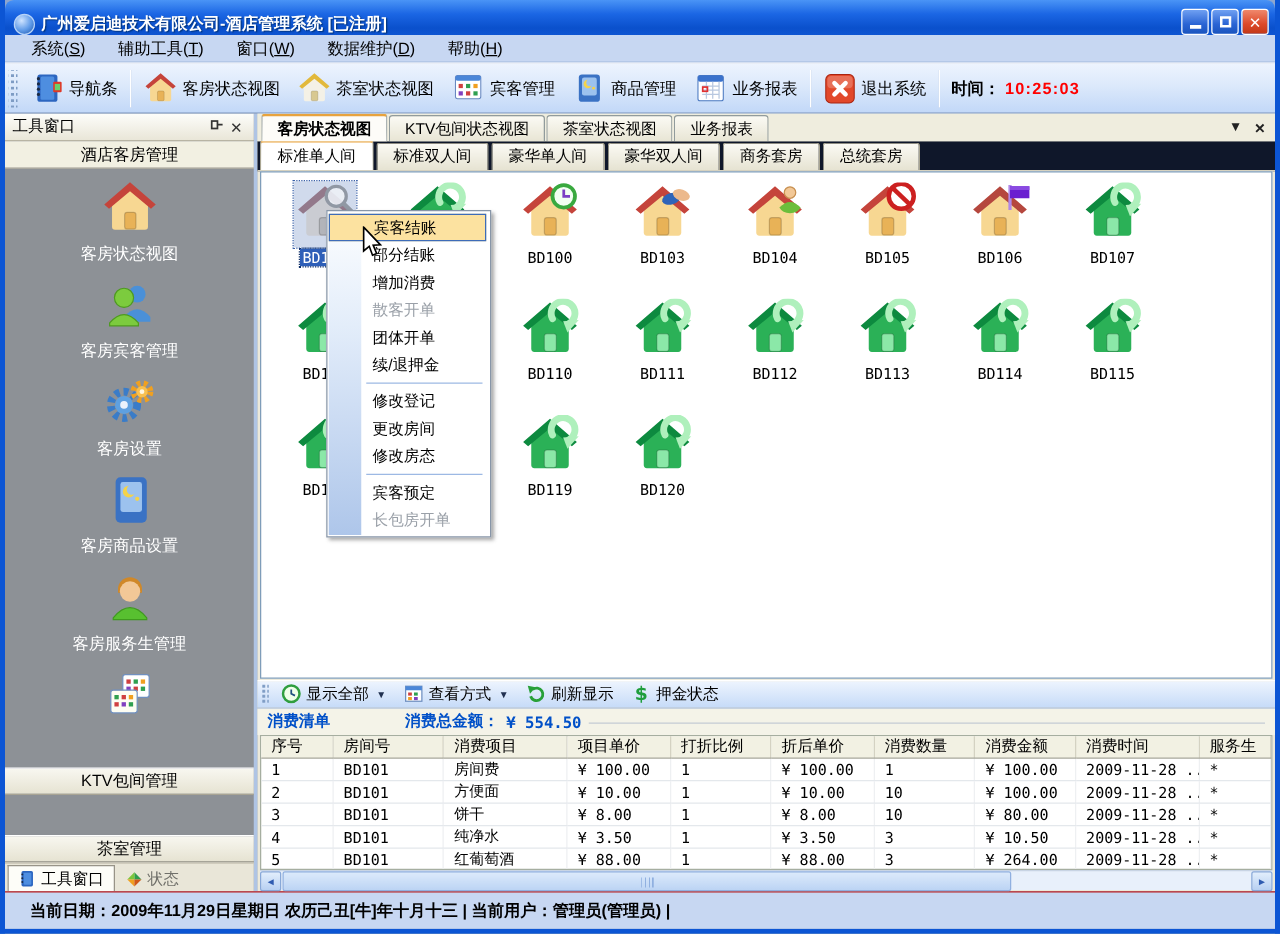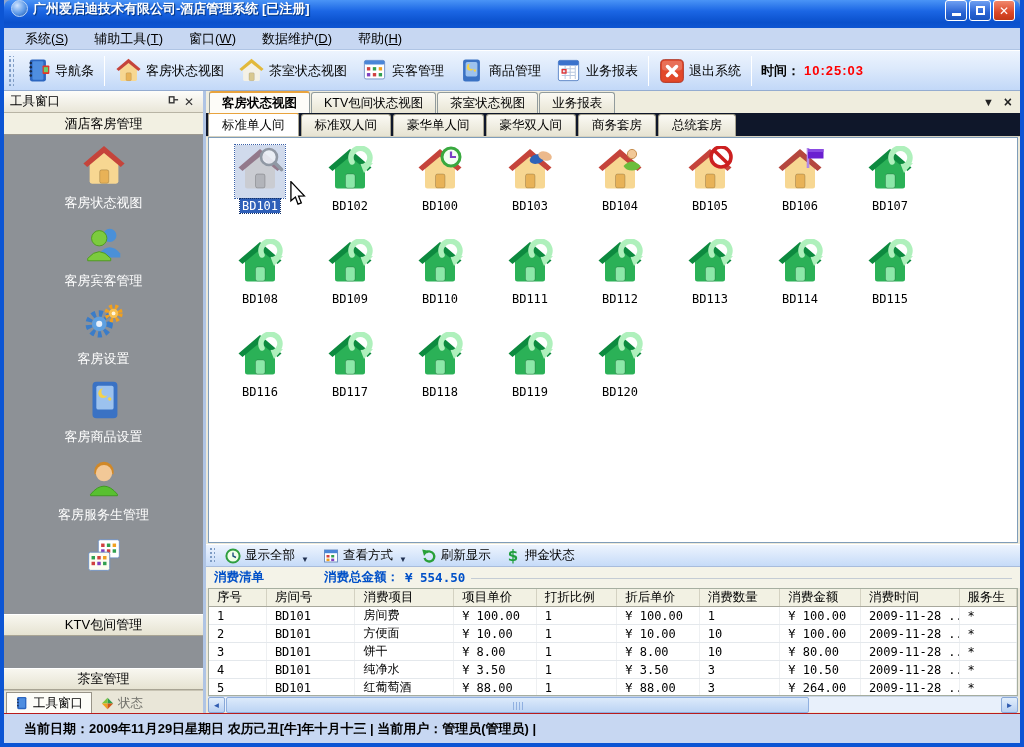--- a/index.html
+++ b/index.html
@@ -3,21 +3,21 @@
 <meta charset="utf-8">
 <style>
   html,body{margin:0;padding:0;background:#3A6EA5;}
   *{box-sizing:border-box;}
   body{font-family:"Liberation Sans","DejaVu Sans",sans-serif;font-size:13px;color:#000;width:1024px;height:747px;overflow:hidden;}
   .mono{font-family:"DejaVu Sans Mono",monospace;}
 
   .window{width:1024px;height:747px;border-left:4px solid #0C55D4;border-right:4px solid #0C55D4;border-bottom:4px solid #0C55D4;display:flex;flex-direction:column;background:#8EA6CE;}
 
   
-  .titlebar{height:28px;background:linear-gradient(180deg,#4A94F6 0%,#1B66E4 40%,#0A50CC 80%,#0E55D2 100%);border-radius:7px 7px 0 0;display:flex;align-items:flex-start;padding:0 5px;flex:0 0 auto;}
+  .titlebar{height:28px;background:linear-gradient(180deg,#4A94F6 0%,#1B66E4 40%,#0A50CC 80%,#0E55D2 100%);border-radius:7px 7px 0 0;display:flex;align-items:flex-end;padding:0 5px;flex:0 0 auto;}
   .title-ico{width:17px;height:17px;border-radius:50%;background:radial-gradient(circle at 35% 30%,#CFE4FF,#5E9AE8 55%,#1D55A8);border:1px solid #B8D4F8;margin:0 5px 0 2px;flex:0 0 auto;}
   .title-text{color:#fff;font-weight:bold;font-size:13px;text-shadow:1px 1px 1px #00337A;flex:1;white-space:nowrap;overflow:hidden;}
   .winbtns{display:flex;gap:2px;}
   .winbtn{width:22px;height:21px;border-radius:3px;border:1px solid #fff;display:flex;align-items:center;justify-content:center;color:#fff;font-weight:bold;font-size:12px;background:linear-gradient(180deg,#6FA0F2,#2A64D4 60%,#1A54BE);}
   .winbtn.close{background:linear-gradient(180deg,#F0886C,#DC4828 60%,#C23818);}
   .winbtn .minbar{width:9px;height:3px;background:#fff;margin-top:8px;}
   .winbtn .maxbox{width:9px;height:9px;border:2px solid #fff;}
 
   
   .menubar{height:22px;background:#C7D7F2;display:flex;align-items:center;padding-left:8px;border-bottom:1px solid #AFC4E4;flex:0 0 auto;}
@@ -74,21 +74,21 @@
   .ctx .strip{position:absolute;left:1px;top:1px;bottom:1px;width:26px;background:linear-gradient(180deg,#FDFEFF 0%,#E3EDFA 35%,#AEC6EA 100%);}
   .ctx-item{position:relative;height:22px;line-height:22px;padding-left:36px;font-size:12.5px;white-space:nowrap;cursor:default;}
   .ctx-item.hl{background:#FCE2A0;border:1px solid #3E6CB8;line-height:20px;margin:0 1px 0 1px;padding-left:35px;}
   .ctx-item.dis{color:#9AA0A8;}
   .ctx-sep{height:1px;background:#9DB9E4;margin:3px 4px 3px 31px;position:relative;}
   .cursor{position:absolute;left:80px;top:43px;z-index:20;}
 
   
   .dtoolbar{height:23px;background:linear-gradient(180deg,#EDF4FE,#C6DBF8);border-top:1px solid #FFF;border-bottom:1px solid #A8BCDC;display:flex;align-items:center;flex:0 0 auto;margin-top:1px;}
   .dgrip{width:6px;height:16px;margin:0 3px;background-image:radial-gradient(circle,#7E9CC4 1.1px,transparent 1.3px);background-size:4px 4px;}
-  .dt-item{display:flex;align-items:flex-end;gap:4px;padding:0 7px;font-size:12.5px;white-space:nowrap;cursor:default;}
+  .dt-item{display:flex;align-items:center;gap:4px;padding:0 7px;font-size:12.5px;white-space:nowrap;cursor:default;}
   .dt-item .arr{font-size:8px;color:#203050;margin-left:2px;}
 
   
   .summary{height:21px;background:#F4F3E8;display:flex;align-items:center;padding:0 8px;color:#0050C8;font-weight:bold;font-size:12.5px;flex:0 0 auto;gap:6px;}
   .summary .gline{height:1px;background:#C4CCD4;flex:1;margin-top:2px;}
   .summary .sp{width:48px;}
 
   
   .tablewrap{margin:0 2px;background:#FFF;border:1px solid #A6AEA0;flex:0 0 auto;}
   table.grid{border-collapse:collapse;table-layout:fixed;width:100%;}
@@ -553,43 +553,51 @@
               <div class="rlbl">BD117</div>
             </div>
             <div class="room">
               <div class="ricow"><svg width="48" height="48" viewBox="0 0 48 48">
 <path d="M9 21 L24 9 L39 21 L39 40 Q39 42.5 36.5 42.5 L11.5 42.5 Q9 42.5 9 40 Z" fill="#2BB157"></path>
 <polygon points="24,3 45.5,21.5 41.5,25 24,10.5 6.5,25 2.5,21.5" fill="#0D8A3F"></polygon>
 <rect x="19.5" y="28" width="9.5" height="14" rx="2" fill="#8BE8A8" stroke="rgba(0,0,0,0.18)"></rect>
                   <path d="M26 16 a9.5 9.5 0 1 1 13 4" stroke="#AFF0BC" stroke-width="5.5" fill="none" stroke-linecap="round"></path>
                   <polygon points="34.5,18 47,17 38,27" fill="#AFF0BC"></polygon>
                 </svg></div>
-              <div class="rlbl">BD118</div>
-            </div>
-            <div class="room">
-              <div class="ricow"><svg width="48" height="48" viewBox="0 0 48 48">
-<path d="M9 21 L24 9 L39 21 L39 40 Q39 42.5 36.5 42.5 L11.5 42.5 Q9 42.5 9 40 Z" fill="#2BB157"></path>
-<polygon points="24,3 45.5,21.5 41.5,25 24,10.5 6.5,25 2.5,21.5" fill="#0D8A3F"></polygon>
-<rect x="19.5" y="28" width="9.5" height="14" rx="2" fill="#8BE8A8" stroke="rgba(0,0,0,0.18)"></rect>
-                  <path d="M26 16 a9.5 9.5 0 1 1 13 4" stroke="#AFF0BC" stroke-width="5.5" fill="none" stroke-linecap="round"></path>
-                  <polygon points="34.5,18 47,17 38,27" fill="#AFF0BC"></polygon>
-                </svg></div>
               <div class="rlbl">BD119</div>
             </div>
             <div class="room">
               <div class="ricow"><svg width="48" height="48" viewBox="0 0 48 48">
 <path d="M9 21 L24 9 L39 21 L39 40 Q39 42.5 36.5 42.5 L11.5 42.5 Q9 42.5 9 40 Z" fill="#2BB157"></path>
 <polygon points="24,3 45.5,21.5 41.5,25 24,10.5 6.5,25 2.5,21.5" fill="#0D8A3F"></polygon>
 <rect x="19.5" y="28" width="9.5" height="14" rx="2" fill="#8BE8A8" stroke="rgba(0,0,0,0.18)"></rect>
                   <path d="M26 16 a9.5 9.5 0 1 1 13 4" stroke="#AFF0BC" stroke-width="5.5" fill="none" stroke-linecap="round"></path>
                   <polygon points="34.5,18 47,17 38,27" fill="#AFF0BC"></polygon>
                 </svg></div>
               <div class="rlbl">BD120</div>
             </div>
           </div>
+        <div class="ctx">
+          <div class="strip"></div>
+          <div id="ctx-items">
+              <div class="ctx-item hl">宾客结账</div>
+              <div class="ctx-item">部分结账</div>
+              <div class="ctx-item">增加消费</div>
+              <div class="ctx-item dis">散客开单</div>
+              <div class="ctx-item">团体开单</div>
+              <div class="ctx-item">续/退押金</div>
+              <div class="ctx-sep"></div>
+              <div class="ctx-item">修改登记</div>
+              <div class="ctx-item">更改房间</div>
+              <div class="ctx-item">修改房态</div>
+              <div class="ctx-sep"></div>
+              <div class="ctx-item">宾客预定</div>
+              <div class="ctx-item dis">长包房开单</div>
+            </div>
+        </div>
         <div class="cursor">
           <svg width="17" height="25" viewBox="0 0 12 19">
               <path d="M1 0.5 L1 15 L4.4 12.2 L6.4 17.6 L8.9 16.6 L6.8 11.5 L11.2 11.3 Z" fill="#FFF" stroke="#000" stroke-width="1"></path>
             </svg>
         </div>
       </div>
 
       <div class="dtoolbar">
         <div class="dgrip"></div>
         <div id="dt-items" style="display:flex;align-items:center;">

